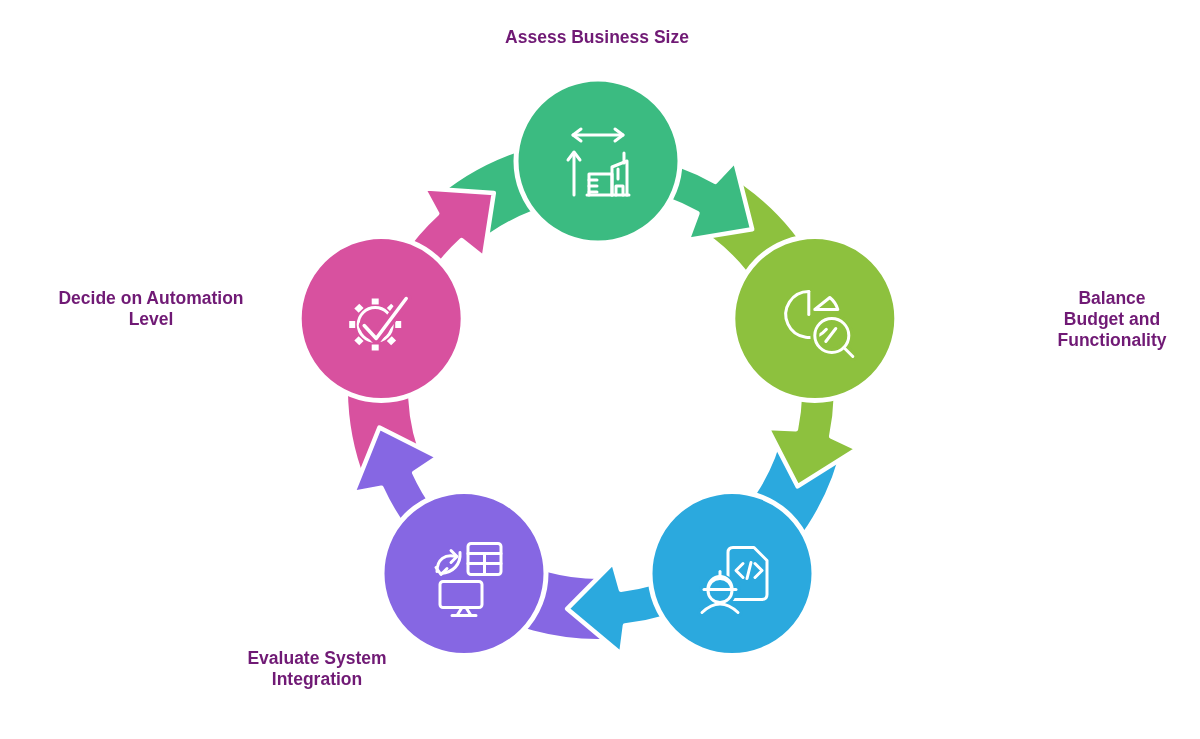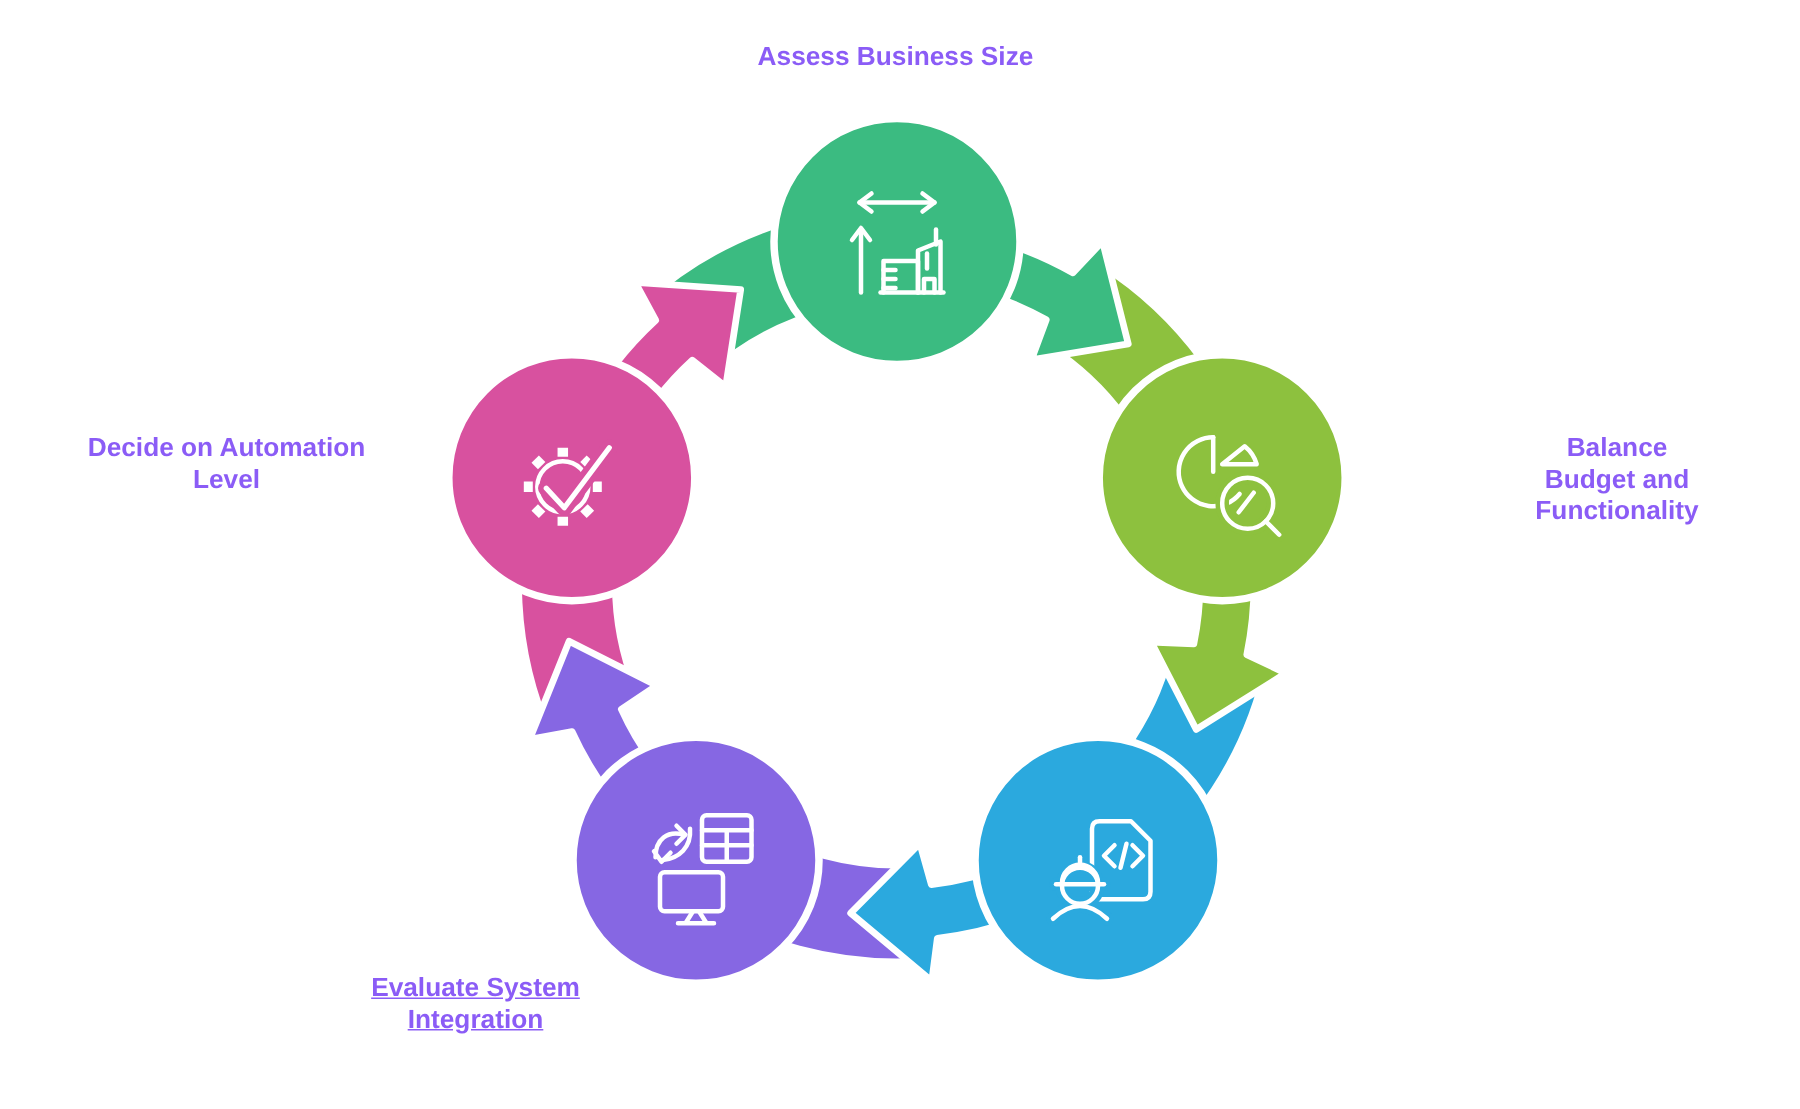--- a/index.html
+++ b/index.html
@@ -4,26 +4,26 @@
 <style>
   html,body{margin:0;padding:0;background:#fff;}
   .stage{
     position:relative;width:1200px;height:739px;overflow:hidden;background:#fff;
     font-family:"Liberation Sans",sans-serif;
   }
   .stage svg{position:absolute;left:0;top:0;}
   .step-label{
     position:absolute;transform:translateX(-50%);
     text-align:center;font-weight:bold;font-size:17.5px;line-height:21px;
-    color:#8b5cf6;white-space:pre-line;
+    color:#701a75;white-space:pre-line;
   }
   .label-0{left:597px;top:27px;white-space:nowrap;}
-  .label-1{left:1030px;top:288px;margin-left:48px;}
+  .label-1{left:1064px;top:288px;margin-left:48px;}
   .label-2{left:886px;top:648px;}
-  .label-3{left:317px;top:648px;text-decoration:underline;}
+  .label-3{left:317px;top:648px;}
   .label-4{left:151px;top:288px;}
 </style>
 </head>
 <body>
 
 <div class="stage">
 
   <svg id="diagram-svg" width="1200" height="739" viewBox="0 0 1200 739">
     <defs>
       <g id="building-size-icon" fill="none" stroke="#fff" stroke-width="3" stroke-linecap="round" stroke-linejoin="round">

